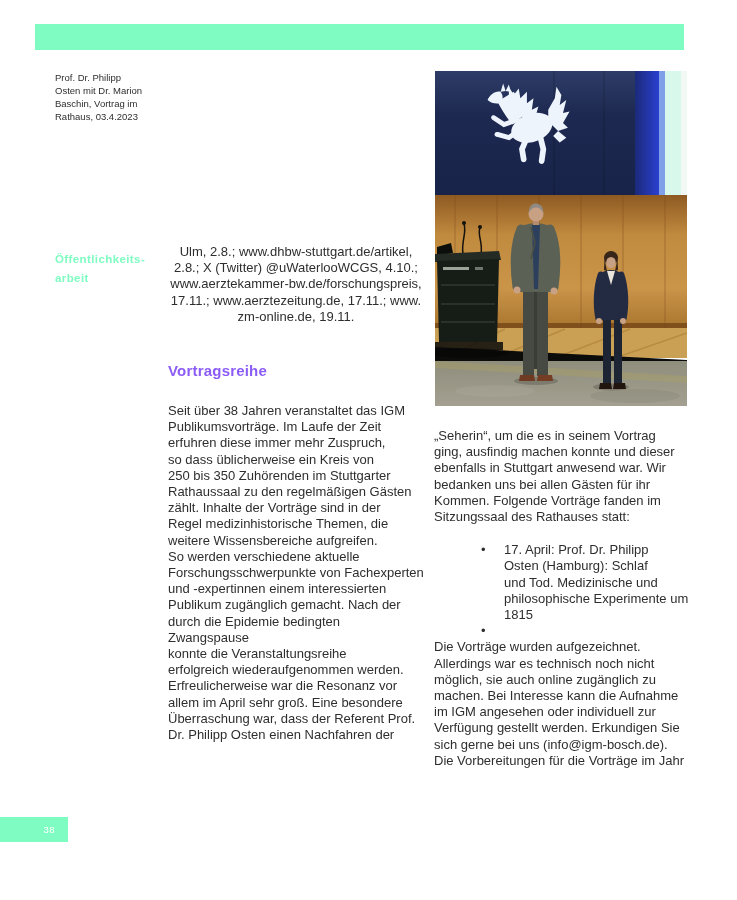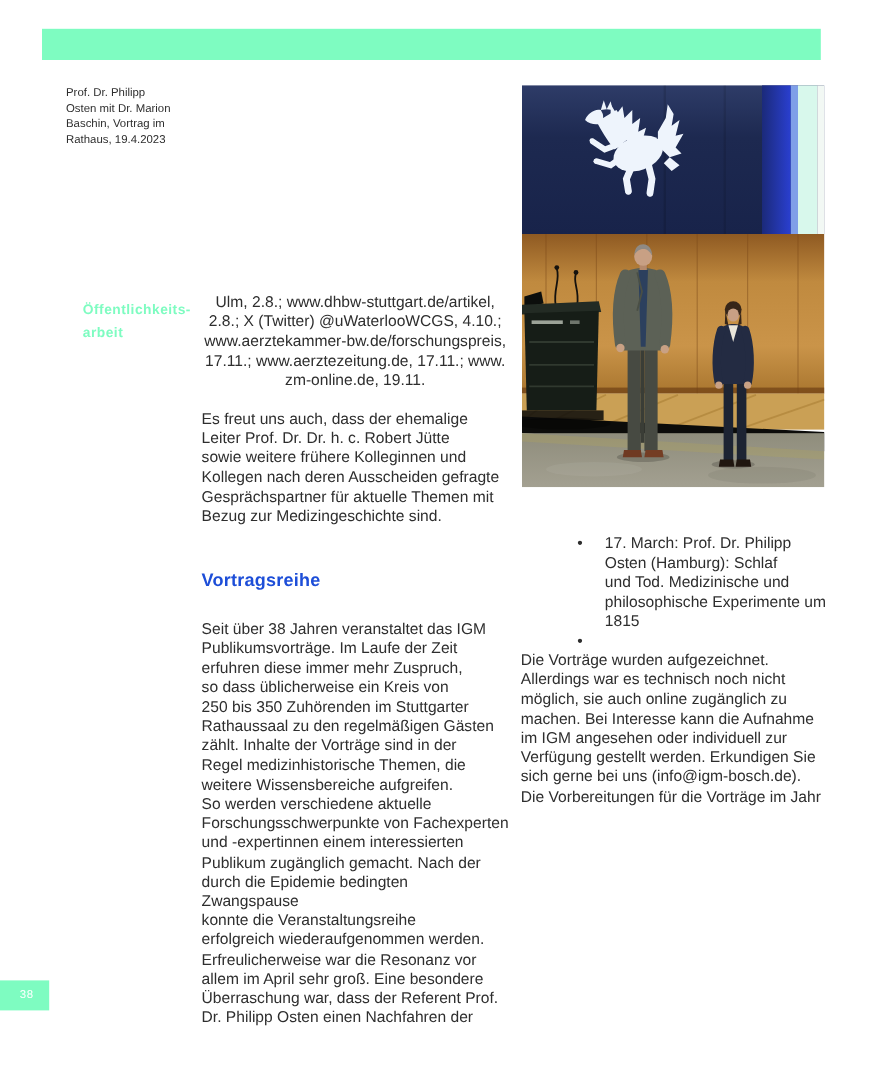--- a/index.html
+++ b/index.html
@@ -9,66 +9,66 @@
   }
   .topbar {
     position:absolute; left:35px; top:24px; width:649px; height:26px;
     background:var(--accent, #7EFCC1);
   }
   .caption {
     position:absolute; left:55px; top:71px; width:118px;
     font-size:9.5px; line-height:13px; color:#3c3c3c; white-space:pre-line;
   }
   .section-label {
-    position:absolute; left:69px; top:250px; width:110px;
+    position:absolute; left:55px; top:250px; width:110px;
     font-size:11.5px; font-weight:bold; letter-spacing:.4px;
     line-height:19px; color:var(--accent, #7EFCC1); white-space:pre-line;
   }
   .photo {
     position:absolute; left:435px; top:71px; width:252px; height:335px;
   }
   .col-left  { position:absolute; left:168px; top:244px; width:256px; }
   .col-right { position:absolute; left:434px; top:428px; width:258px; }
   .body-text {
     font-size:13px; line-height:16.2px; color:#2e2e2e;
     white-space:pre-line; margin:0;
   }
   .col-left .p1 { margin:0 0 16px 0;text-align:center; }
   .col-left .p2 { margin:0; }
   .col-left h2  {
     margin:36px 0 22px 0; font-size:15px; line-height:20px;
-    font-weight:bold; color:#1d4ed8; letter-spacing:.2px;
+    font-weight:bold; color:#8b5cf6; letter-spacing:.2px;
   }
   .col-right .rp1 { margin:0; }
   .bullet-list { margin-top:17px; }
   .bullet-row  { display:flex; padding-left:47px; }
   .bullet-glyph{
     flex:none; width:23px; font-size:13px; line-height:16.2px; color:#2e2e2e;
   }
   .bullet-text { flex:1; }
   .col-right .rp2 { }
   .pagenum-box {
-    position:absolute; left:0; top:817px; width:41px; height:25px;
+    position:absolute; left:0; top:817px; width:68px; height:25px;
     background:var(--accent, #7EFCC1);
     display:flex; align-items:center; justify-content:flex-end;
     box-sizing:border-box; padding-right:13px;
   }
   .pagenum-box span { font-size:9.5px; color:#ffffff; letter-spacing:.5px; }
 </style>
 </head>
 <body>
 
 <div class="page" style="--accent: #7EFCC1;">
 
   <div class="topbar"></div>
 
   <div class="caption body-text" style="font-size:9.5px; line-height:13px;">Prof. Dr. Philipp
 Osten mit Dr. Marion
 Baschin, Vortrag im
-Rathaus, 19.4.2023</div>
+Rathaus, 03.4.2023</div>
 
   <div class="photo">
     <svg width="252" height="335" viewBox="0 0 252 335">
       <defs>
         <linearGradient id="scrG" x1="0" y1="0" x2="0" y2="1">
           <stop offset="0" stop-color="#2e3c68"></stop>
           <stop offset="0.35" stop-color="#1d2950"></stop>
           <stop offset="1" stop-color="#18234a"></stop>
         </linearGradient>
         <linearGradient id="wood" x1="0" y1="0" x2="0" y2="1">
@@ -211,26 +211,20 @@
 
   <div class="section-label">Öffentlichkeits-
 arbeit</div>
 
   <div class="col-left">
     <p class="body-text p1">Ulm, 2.8.; www.dhbw-stuttgart.de/artikel,
 2.8.; X (Twitter) @uWaterlooWCGS, 4.10.;
 www.aerztekammer-bw.de/forschungspreis,
 17.11.; www.aerztezeitung.de, 17.11.; www.
 zm-online.de, 19.11.</p>
-    <p class="body-text p2">Es freut uns auch, dass der ehemalige
-Leiter Prof. Dr. Dr. h. c. Robert Jütte
-sowie weitere frühere Kolleginnen und
-Kollegen nach deren Ausscheiden gefragte
-Gesprächspartner für aktuelle Themen mit
-Bezug zur Medizingeschichte sind.</p>
     <h2>Vortragsreihe</h2>
     <p class="body-text p3">Seit über 38 Jahren veranstaltet das IGM
 Publikumsvorträge. Im Laufe der Zeit
 erfuhren diese immer mehr Zuspruch,
 so dass üblicherweise ein Kreis von
 250 bis 350 Zuhörenden im Stuttgarter
 Rathaussaal zu den regelmäßigen Gästen
 zählt. Inhalte der Vorträge sind in der
 Regel medizinhistorische Themen, die
 weitere Wissensbereiche aufgreifen.
@@ -241,25 +235,31 @@
 durch die Epidemie bedingten Zwangspause
 konnte die Veranstaltungsreihe
 erfolgreich wiederaufgenommen werden.
 Erfreulicherweise war die Resonanz vor
 allem im April sehr groß. Eine besondere
 Überraschung war, dass der Referent Prof.
 Dr. Philipp Osten einen Nachfahren der</p>
   </div>
 
   <div class="col-right">
+    <p class="body-text rp1">„Seherin“, um die es in seinem Vortrag
+ging, ausfindig machen konnte und dieser
+ebenfalls in Stuttgart anwesend war. Wir
+bedanken uns bei allen Gästen für ihr
+Kommen. Folgende Vorträge fanden im
+Sitzungssaal des Rathauses statt:</p>
 
     <div class="bullet-list">
       <div class="bullet-row">
         <span class="bullet-glyph">•</span>
-        <span class="body-text bullet-text">17. March: Prof. Dr. Philipp
+        <span class="body-text bullet-text">17. April: Prof. Dr. Philipp
 Osten (Hamburg): Schlaf
 und Tod. Medizinische und
 philosophische Experimente um
 1815</span>
       </div>
       <div class="bullet-row">
         <span class="bullet-glyph">•</span>
       </div>
     </div>
 

